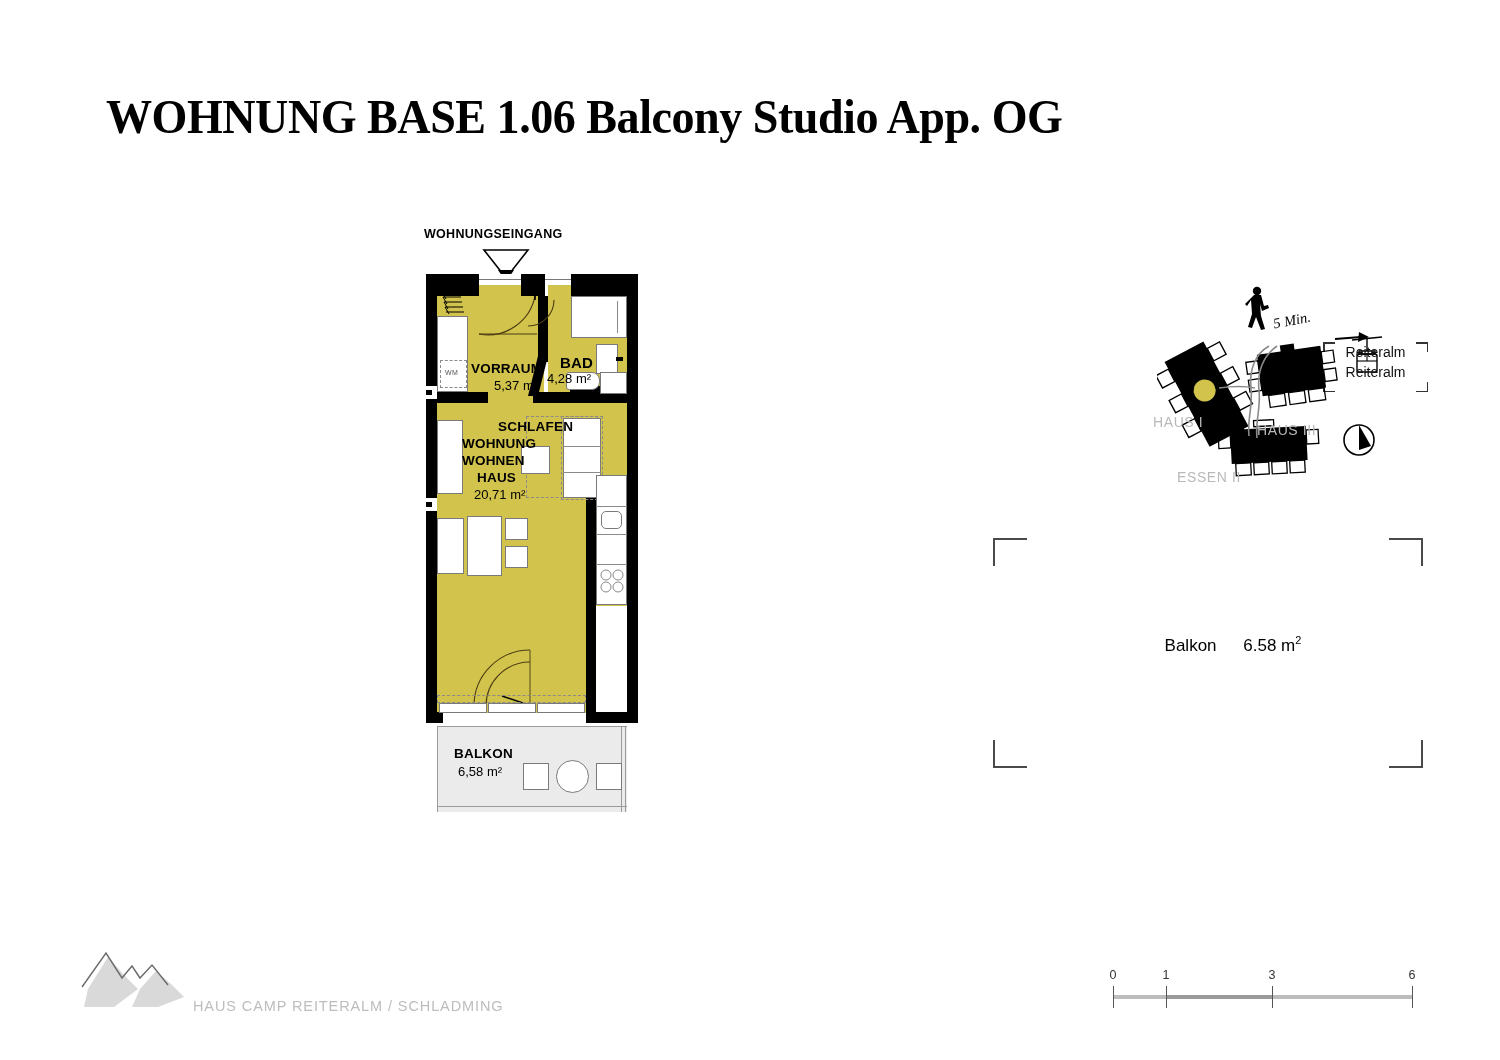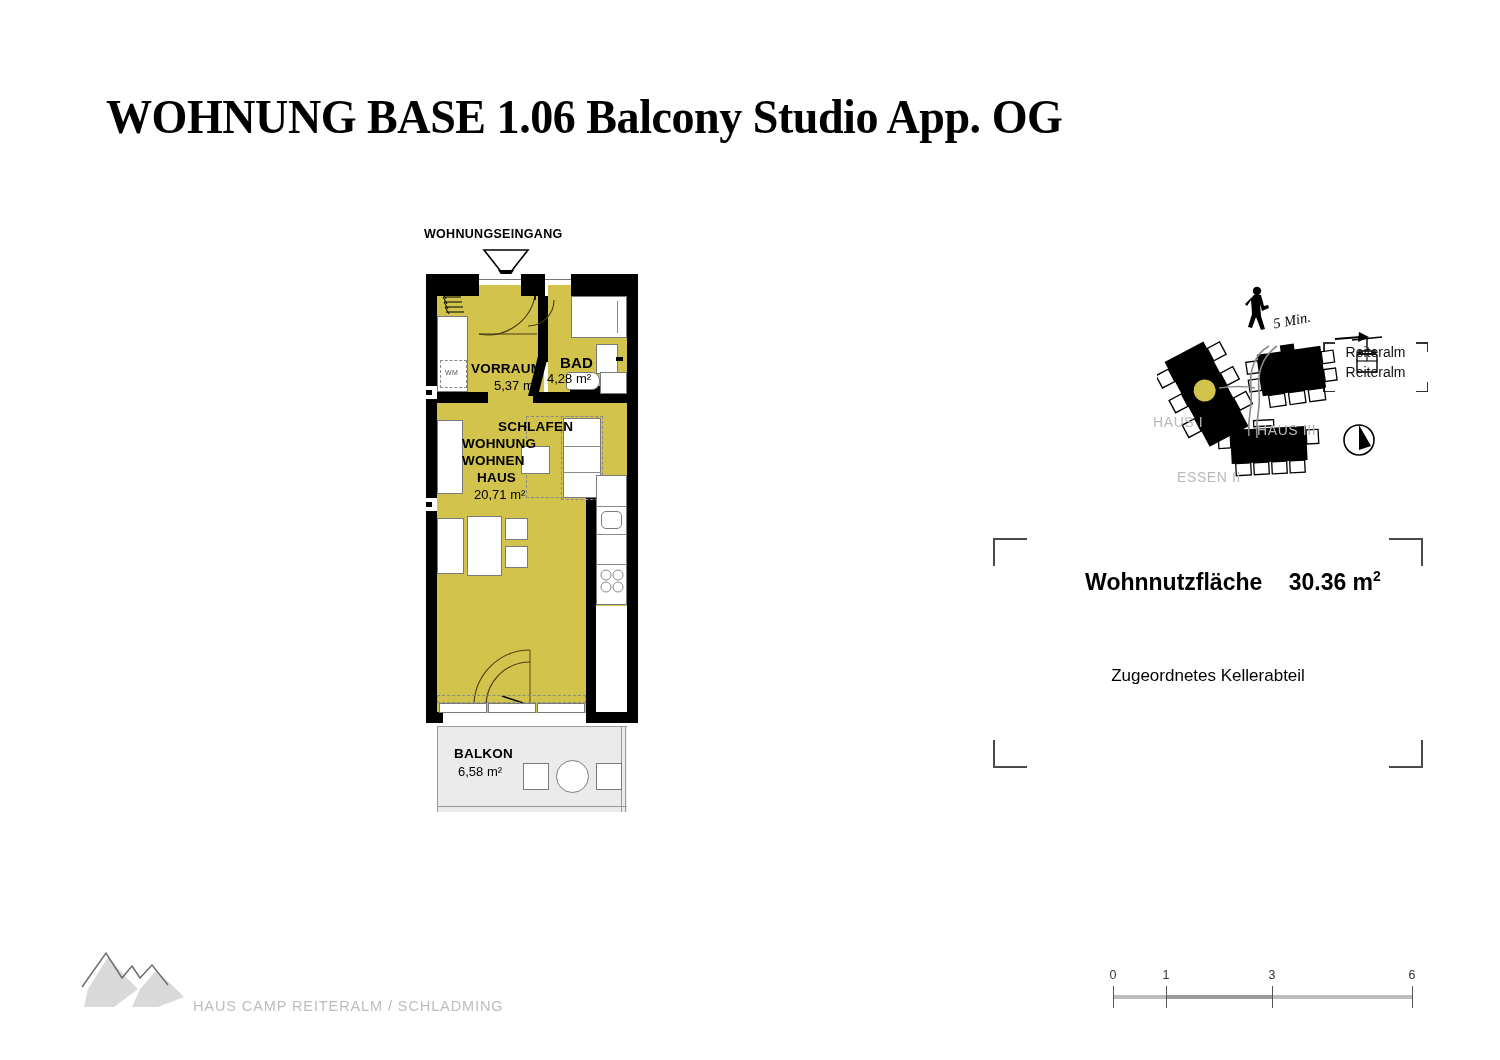--- a/index.html
+++ b/index.html
@@ -232,27 +232,26 @@
   </div>
   <div class="crn" style="left:0;bottom:0;">
     <i style="left:0;bottom:0;width:34px;height:2px;"></i>
       <i style="left:0;bottom:0;width:2px;height:28px;"></i>
   </div>
   <div class="crn" style="right:0;bottom:0;">
     <i style="right:0;bottom:0;width:34px;height:2px;"></i>
       <i style="right:0;bottom:0;width:2px;height:28px;"></i>
   </div>
 
-  <div id="wnf">
-    <span>Wohnnutzfläche</span>
-    <span style="display:inline-block;width:20px;"></span><span>30.36 m</span><sup style="font-size:14px;">2</sup>
-  </div>
-
-
-  <div id="kell">Zugeordnetes Kellerabteil</div>
+
+  <div id="balk">
+    <span>Balkon</span>
+    <span style="display:inline-block;width:22px;"></span><span>6.58 m</span><sup style="font-size:11px;">2</sup>
+  </div>
+
 </div>
 
 <div id="site">
 
   <svg style="position:absolute;left:98px;top:4px;width:32px;height:46px;" viewBox="0 0 32 46">
     <circle cx="14" cy="5" r="4.2" fill="#000"></circle>
     <path d="M11,9 L18,9 L21,20 L25,19 L26,22 L19,25 L17,18 L18,30 L22,43 L18,44 L13,31 L9,42 L5,41 L9,28 L8,14 L4,20 L2,18 Z" fill="#000"></path>
   </svg>
 
   <div id="fivemin">5 Min.</div>

